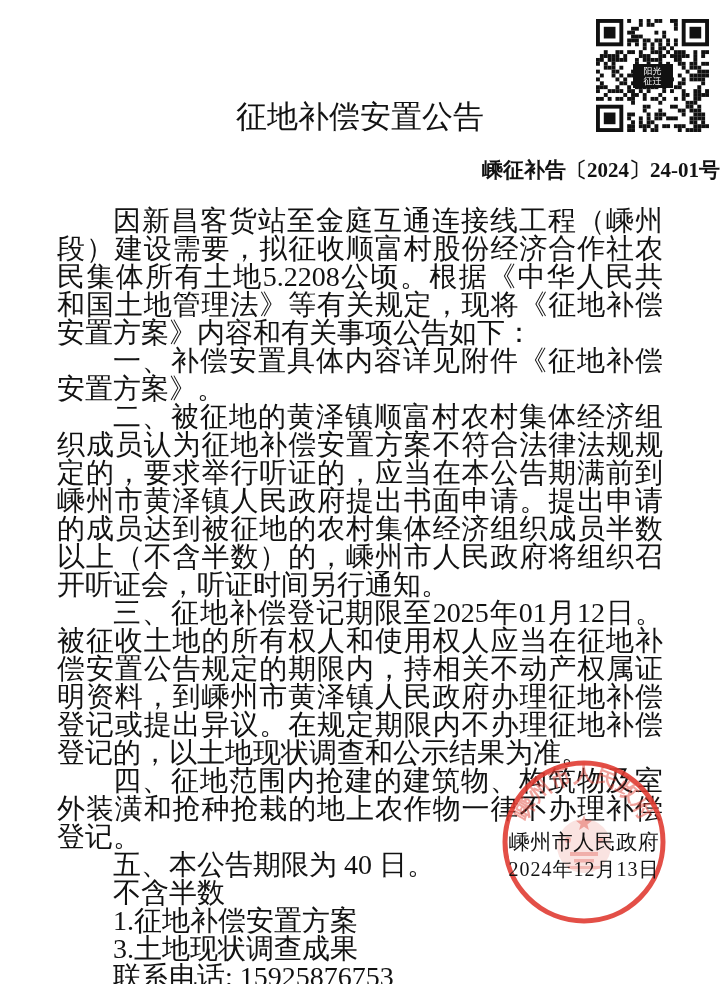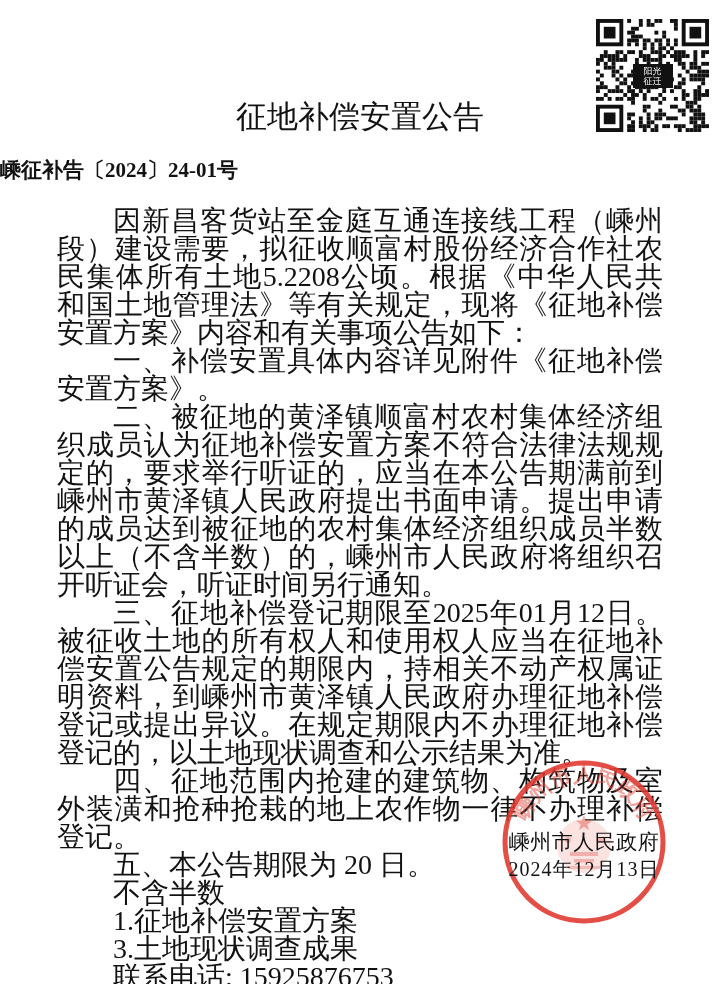--- a/index.html
+++ b/index.html
@@ -13,21 +13,21 @@
   }
   .title {
     margin:96px 0 0 0;
     text-align:center;
     font-size:31px;
     font-weight:normal;
     letter-spacing:0px;
   }
   .doc-number {
     margin-top:18px;
-    text-align:left;
+    text-align:right;
     font-size:21px;
     font-weight:bold;
   }
   .body {
     margin:23px 57px 0 57px;
     width:606px;
     font-size:28px;
     line-height:28px;
     text-align:justify;
   }
@@ -412,21 +412,21 @@
   <div class="doc-number">嵊征补告〔2024〕24-01号</div>
 
   <div class="body">
     <div>
 
     <p>因新昌客货站至金庭互通连接线工程（嵊州段）建设需要，拟征收顺富村股份经济合作社农民集体所有土地5.2208公顷。根据《中华人民共和国土地管理法》等有关规定，现将《征地补偿安置方案》内容和有关事项公告如下：</p>
         <p>一、补偿安置具体内容详见附件《征地补偿安置方案》。</p>
         <p>二、被征地的黄泽镇顺富村农村集体经济组织成员认为征地补偿安置方案不符合法律法规规定的，要求举行听证的，应当在本公告期满前到嵊州市黄泽镇人民政府提出书面申请。提出申请的成员达到被征地的农村集体经济组织成员半数以上（不含半数）的，嵊州市人民政府将组织召开听证会，听证时间另行通知。</p>
         <p>三、征地补偿登记期限至2025年01月12日。被征收土地的所有权人和使用权人应当在征地补偿安置公告规定的期限内，持相关不动产权属证明资料，到嵊州市黄泽镇人民政府办理征地补偿登记或提出异议。在规定期限内不办理征地补偿登记的，以土地现状调查和公示结果为准。</p>
         <p>四、征地范围内抢建的建筑物、构筑物及室外装潢和抢种抢栽的地上农作物一律不办理补偿登记。</p>
-        <p>五、本公告期限为 20 日。</p>
+        <p>五、本公告期限为 40 日。</p>
         <p>不含半数</p>
         <p>1.征地补偿安置方案</p>
         <p>3.土地现状调查成果</p>
         <p>联系电话: 15925876753</p>
         <p>监督电话: 83118660</p>
       </div>
   </div>
 
   <div class="seal">
     <svg viewBox="0 0 172 172" width="172" height="172">

